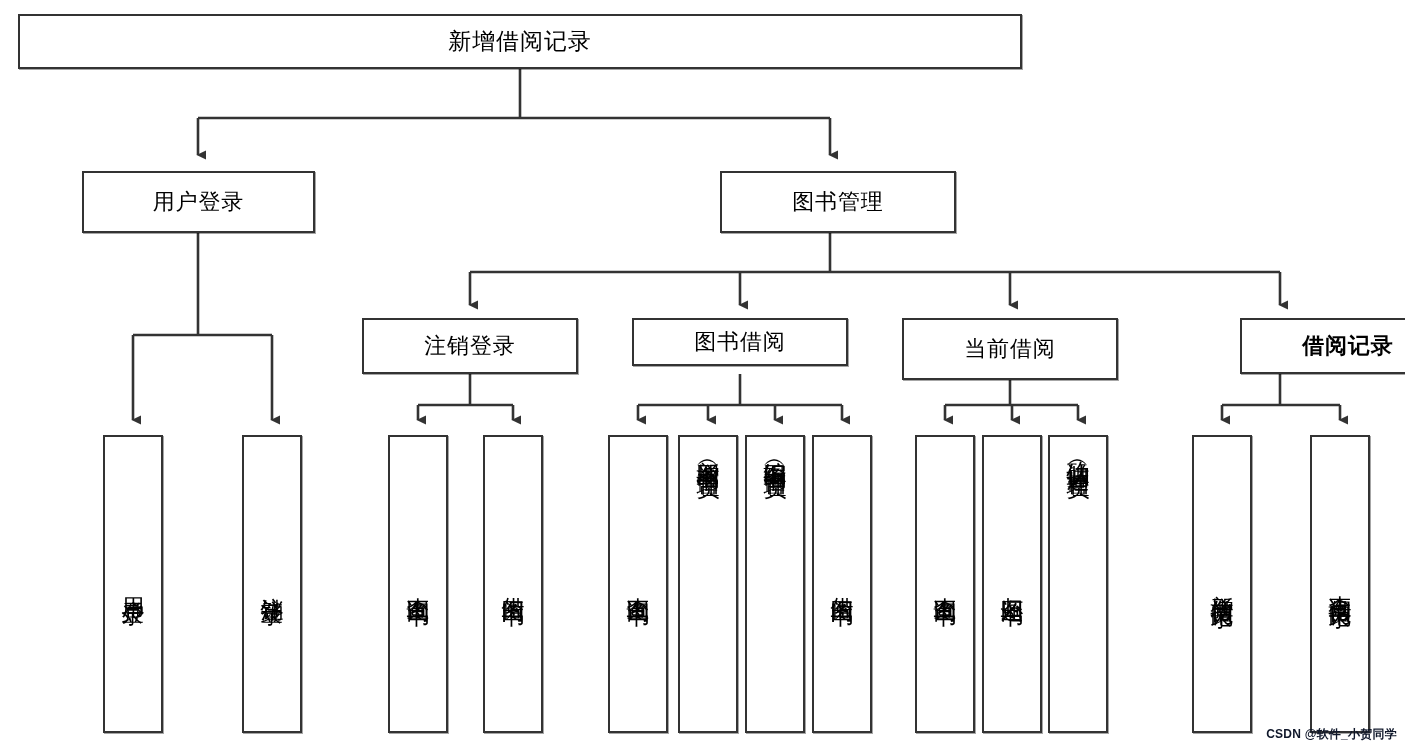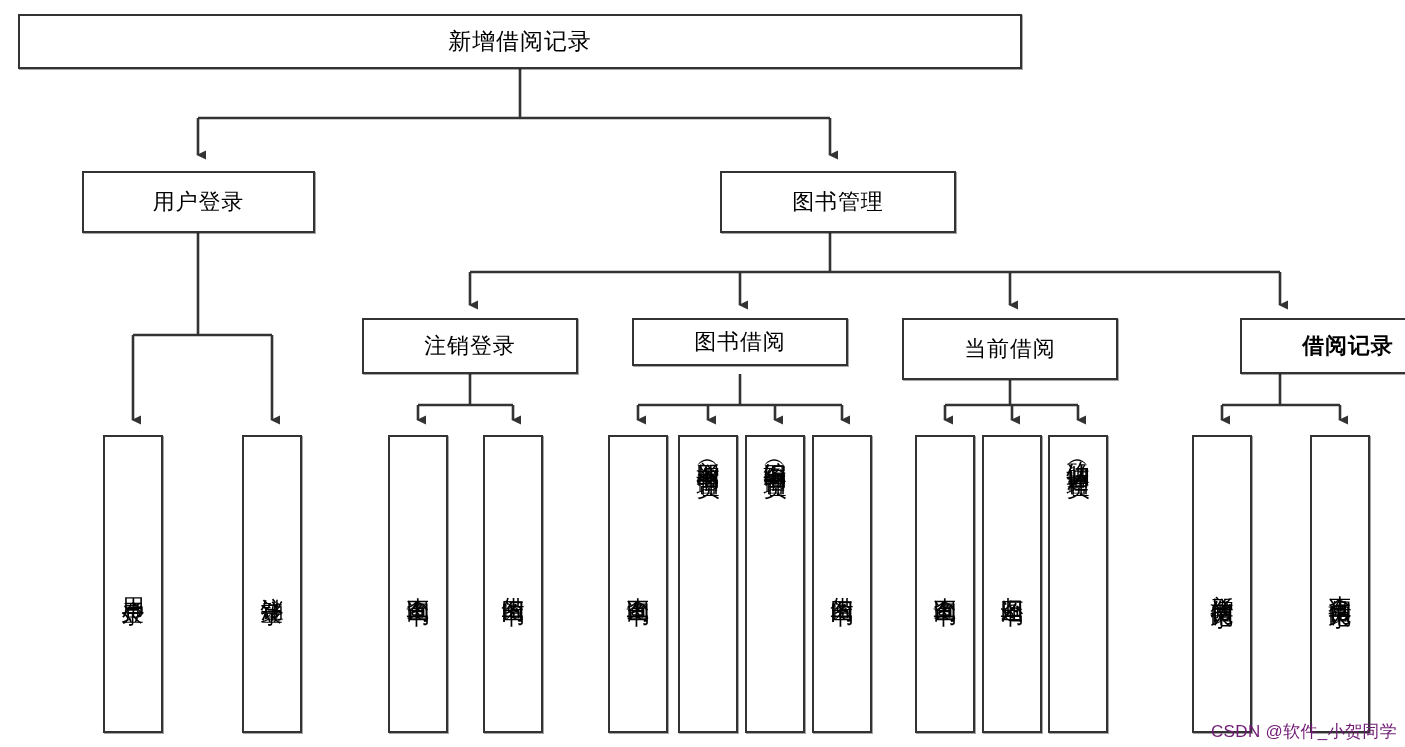--- a/index.html
+++ b/index.html
@@ -67,24 +67,25 @@
   }
   
   .node.vert.mid {
     align-items: center;
     padding-top: 0;
   }
   #watermark {
     position: absolute;
     right: 8px;
     bottom: 4px;
-    font-size: 17px;
-    color: #701a75;
+    font-size: 12px;
+    color: #0f172a;
     white-space: nowrap;
     letter-spacing: 0.02em;
+    font-weight: bold;
   }
 </style>
 </head>
 <body>
 
 <div id="diagram-root">
 
   <svg id="edge-layer" viewBox="0 0 1405 747" width="1405" height="747" xmlns="http://www.w3.org/2000/svg">
     <defs>
       <marker id="arrowhead" markerWidth="10" markerHeight="10" refX="5" refY="8" orient="auto" markerUnits="userSpaceOnUse">

